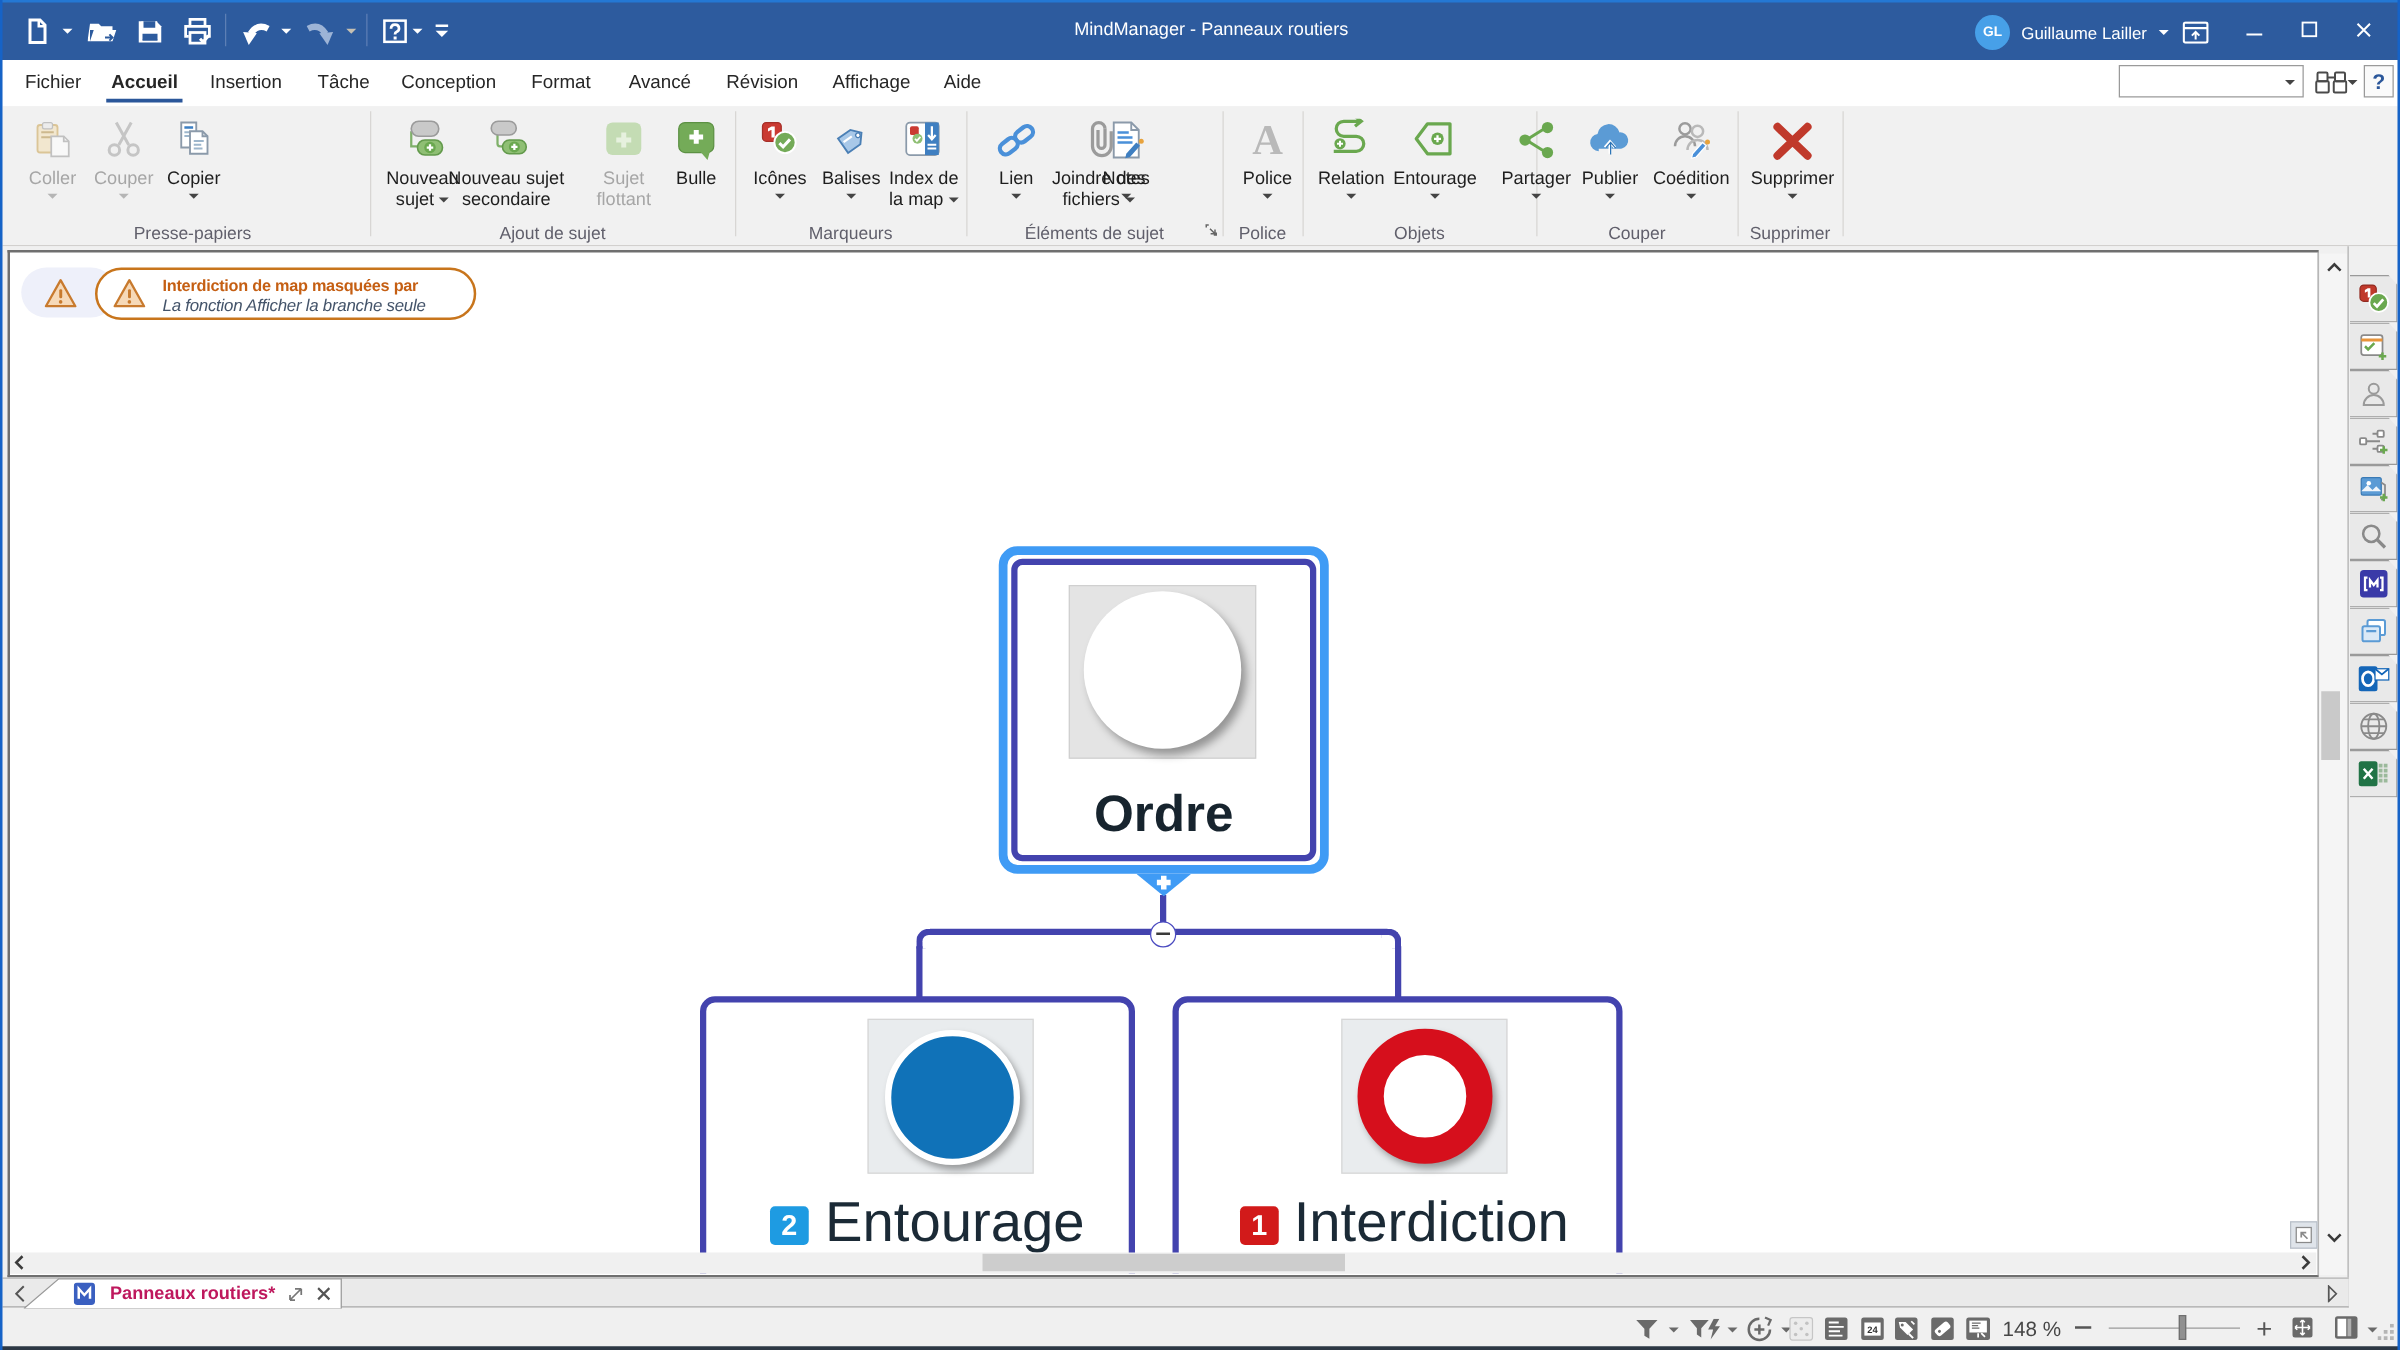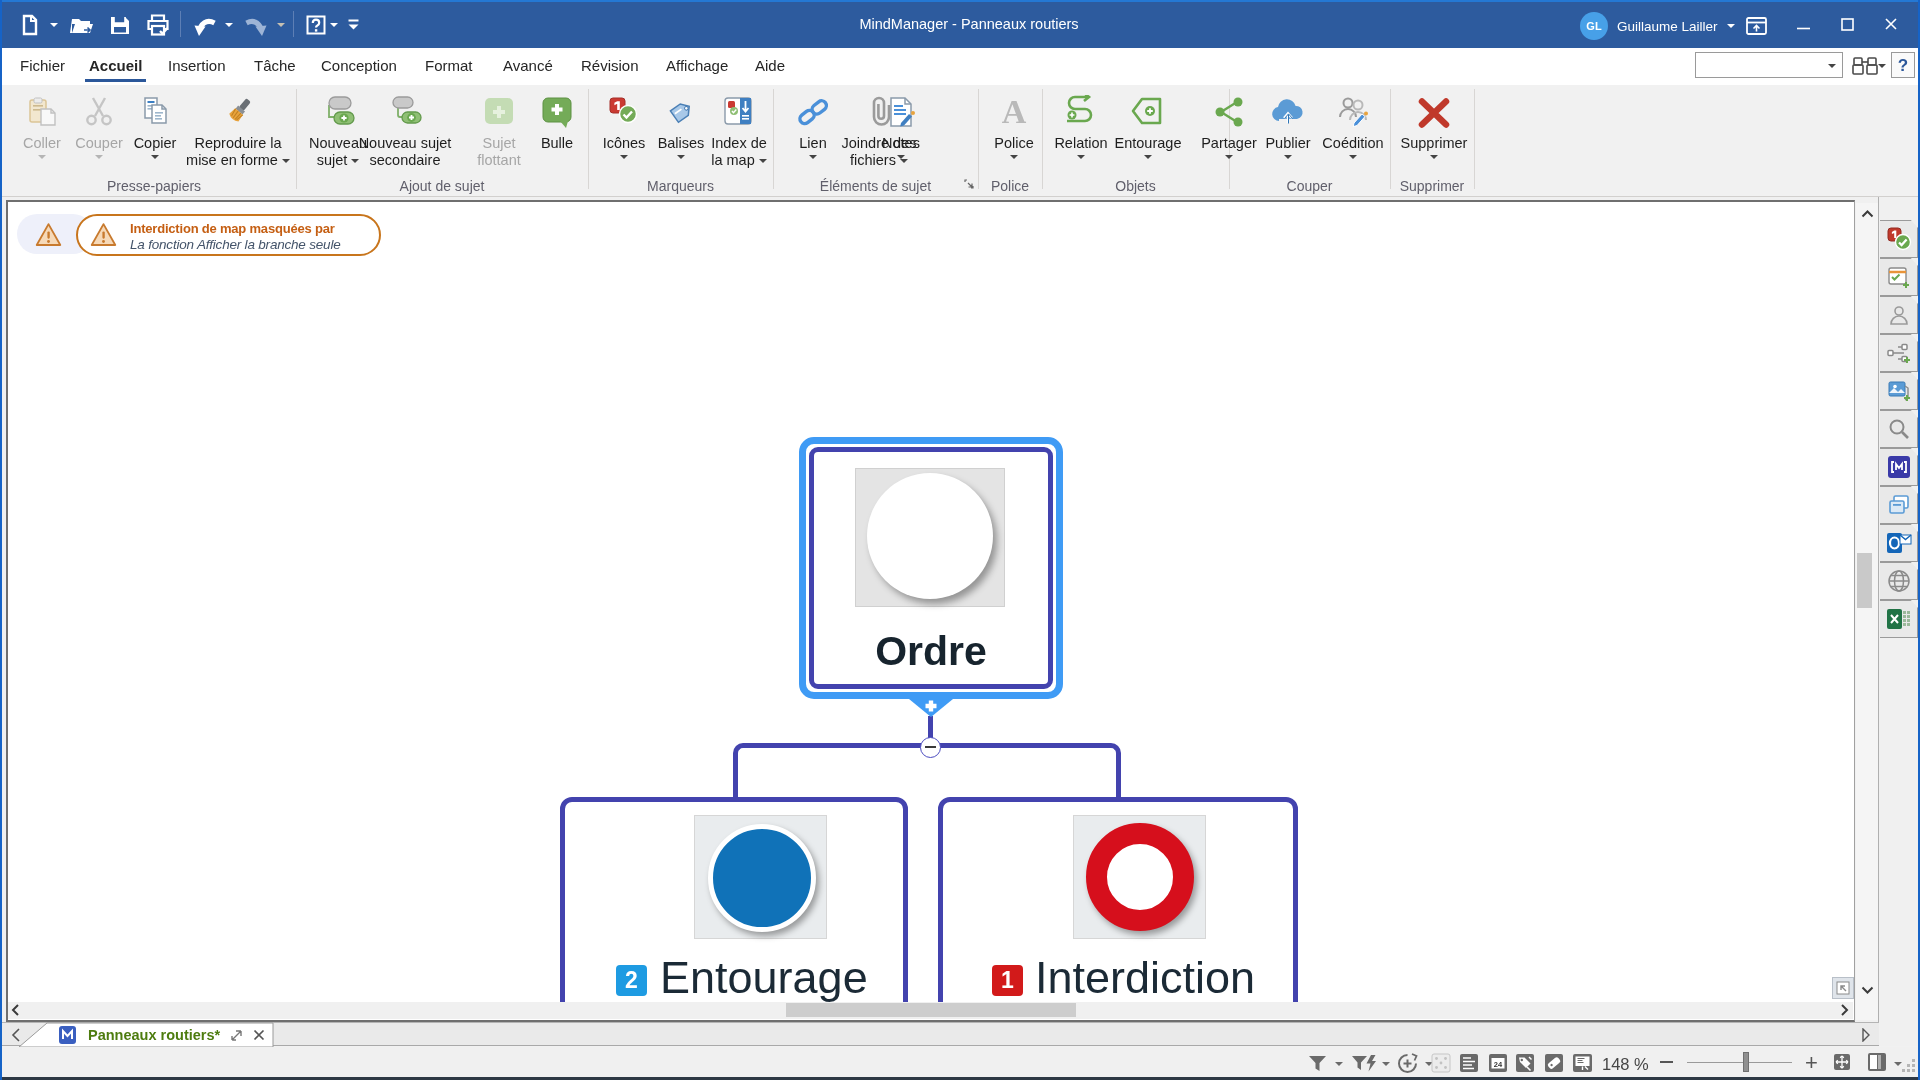--- a/index.html
+++ b/index.html
@@ -205,31 +205,20 @@
         <rect x="9.5" y="6" width="7" height="2" fill="#3b7fc4"></rect>
           <rect x="9.5" y="10" width="5" height="1.6" fill="#9db6cc"></rect>
           <rect x="9.5" y="13" width="6.5" height="1.6" fill="#9db6cc"></rect>
         <path d="M14 10 h10 l4 4 v14 h-14 z" fill="#fff" stroke="#8b9aaa" stroke-width="1.5"></path>
         <path d="M24 10 v4 h4" fill="none" stroke="#8b9aaa" stroke-width="1.5"></path>
         <rect x="17" y="17" width="8" height="1.6" fill="#9db6cc"></rect>
           <rect x="17" y="20" width="6" height="1.6" fill="#9db6cc"></rect>
           <rect x="17" y="23" width="7" height="1.6" fill="#9db6cc"></rect>
       </svg>
       Copier<div class="dar2"></div>
-    </div>
-    <div class="rbtn" style="left:178px; width:116px; white-space:nowrap;">
-      <svg class="ic" width="36" height="34" viewBox="0 0 36 34">
-        <g transform="rotate(40 18 17)">
-        <rect x="15.5" y="1" width="6" height="12" rx="2" fill="#6a6f75"></rect>
-        <rect x="14" y="12" width="9" height="4" fill="#8a8f95"></rect>
-        <path d="M13.5 16 h10 l1 8 q-6 4 -12 0 z" fill="#e8a33d"></path>
-        <path d="M14 16 l1.5 8 M17.5 16 l.5 8.5 M21 16 l-.5 8.5 M23.5 16 l-1.5 8" stroke="#c07f1f" stroke-width="1" fill="none"></path>
-        </g>
-      </svg>
-      Reproduire la<br>mise en forme <span class="dar" style="margin-left:0"></span>
     </div>
 
     <div class="rbtn" style="left:296px; width:80px; white-space:nowrap;">
       <svg class="ic" width="38" height="34" viewBox="0 0 38 34">
         <path d="M10 10 v12 h6" fill="none" stroke="#7fb069" stroke-width="1.8"></path>
         <rect x="10" y="2" width="22" height="12" rx="6" fill="#c9c9c9" stroke="#9b9b9b" stroke-width="1.3"></rect>
         <rect x="15" y="17" width="20" height="12" rx="6" fill="#8fbf74" stroke="#639a4c" stroke-width="1.3"></rect>
         <circle cx="25" cy="23" r="4.6" fill="#6aa84f"></circle>
         <path d="M25 20.4 v5.2 M22.4 23 h5.2" stroke="#fff" stroke-width="1.8"></path>
       </svg>
@@ -579,21 +568,21 @@
         <path d="M3 1 L9 7 L3 13 Z" fill="none" stroke="#555" stroke-width="1.4"></path>
       </svg>
 
     <svg class="abs" style="left:17px; top:-1px;" width="255" height="25" viewBox="0 0 255 25">
         <path d="M0 25 L28 1 H254 V25 Z" fill="#fff" stroke="#9a9a9a" stroke-width="1"></path>
       </svg>
     <svg class="abs" style="left:57px; top:3px;" width="17" height="18" viewBox="0 0 17 18">
         <rect x="0" y="0" width="17" height="18" rx="3" fill="#3a5fc0"></rect>
         <path d="M4 13 V5 l4.5 5 L13 5 v8" stroke="#fff" stroke-width="2" fill="none"></path>
       </svg>
-    <div class="abs" style="left:86px; top:4px; font-size:14.5px; font-weight:bold; color:#4d7c0f;">Panneaux routiers*</div>
+    <div class="abs" style="left:86px; top:4px; font-size:14.5px; font-weight:bold; color:#be185d;">Panneaux routiers*</div>
     <svg class="abs" style="left:228px; top:6px;" width="13" height="13" viewBox="0 0 13 13">
         <path d="M2 11 L11 2 M11 2 v5 M11 2 h-5 M2 11 v-4 M2 11 h4" stroke="#777" stroke-width="1.4" fill="none"></path>
       </svg>
     <svg class="abs" style="left:251px; top:6px;" width="12" height="12" viewBox="0 0 12 12">
         <path d="M1.5 1.5 L10.5 10.5 M10.5 1.5 L1.5 10.5" stroke="#555" stroke-width="1.7"></path>
       </svg>
   </div>
   <div id="statusbar">
     <svg class="abs" style="left:1306px; top:8px;" width="22" height="17" viewBox="0 0 22 17">
         <path d="M1 1 h17 l-6.5 7 v8 l-4 -2.5 V8 Z" fill="#6a6a6a"></path>

